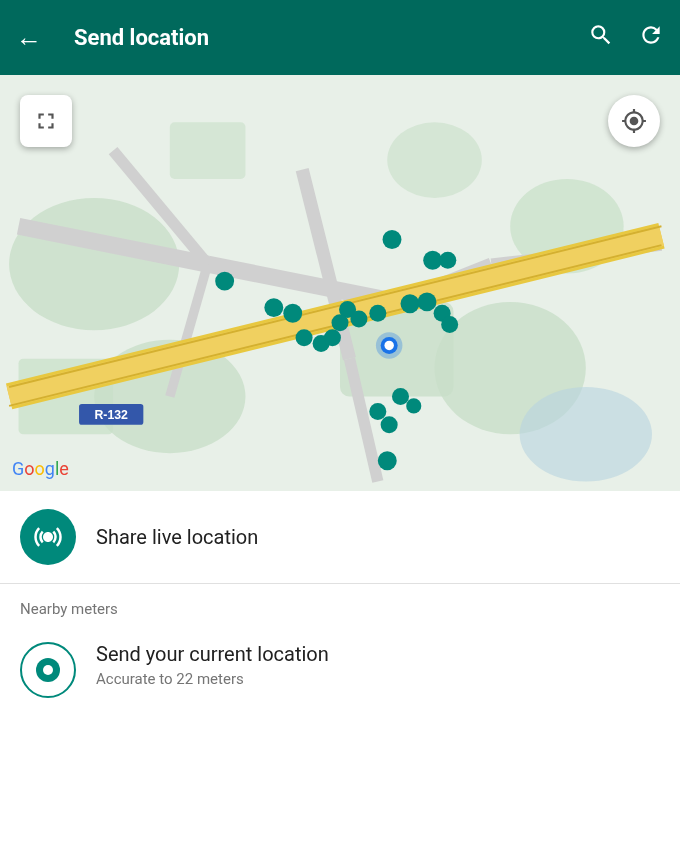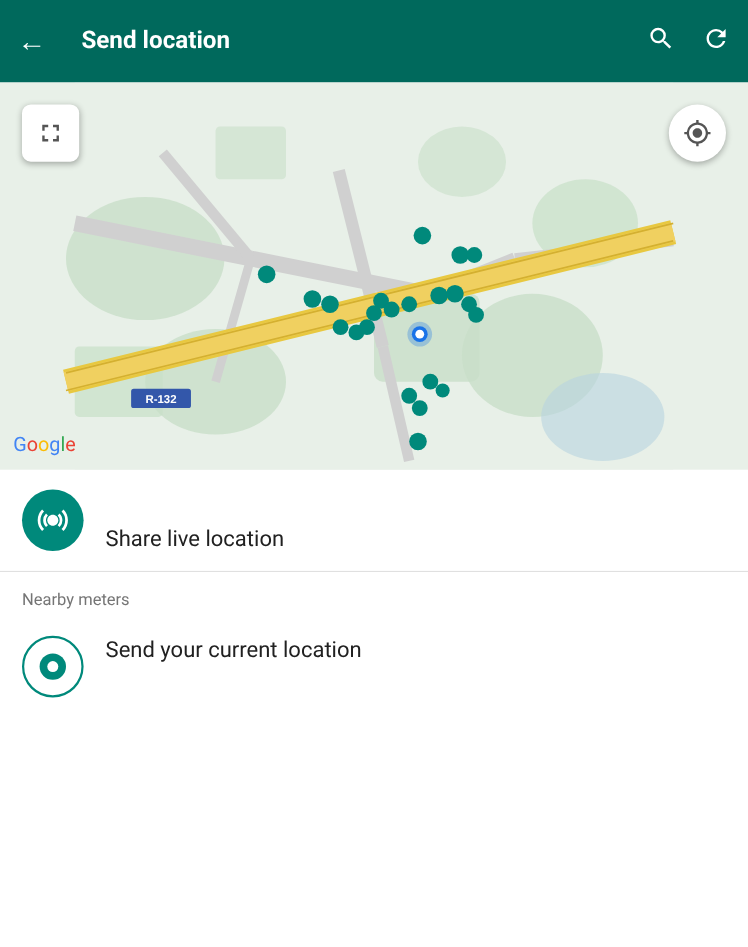--- a/index.html
+++ b/index.html
@@ -36,21 +36,21 @@
     .header-icon {
       color: #fff;
       font-size: 24px;
       cursor: pointer;
       margin-left: 8px;
     }
 
     
     .map-container {
       width: 680px;
-      height: 352px;
+      height: 416px;
       position: relative;
       overflow: hidden;
       background: #e8f0e8;
     }
 
     
     .map-svg {
       width: 100%;
       height: 100%;
     }
@@ -93,21 +93,21 @@
     .g-green { color: #34A853; }
 
     
     .bottom-panel {
       background: #fff;
     }
 
     
     .share-row {
       display: flex;
-      align-items: flex-end;
+      align-items: center;
       padding: 18px 20px;
       gap: 20px;
       cursor: pointer;
       border-bottom: 1px solid #e0e0e0;
     }
     .share-icon-circle {
       width: 56px;
       height: 56px;
       border-radius: 50%;
       background: #00897b;
@@ -303,16 +303,17 @@
   <div class="nearby-header">Nearby meters</div>
 
   <div class="current-location-row">
     <div class="current-icon-circle">
       <div class="current-icon-inner">
         <div class="current-icon-dot"></div>
       </div>
     </div>
     <div class="current-text-block">
       <span class="current-title">Send your current location</span>
+      <span class="current-subtitle">Accurate to 22 meters</span>
     </div>
   </div>
 
 </div>
 
 </body></html>

